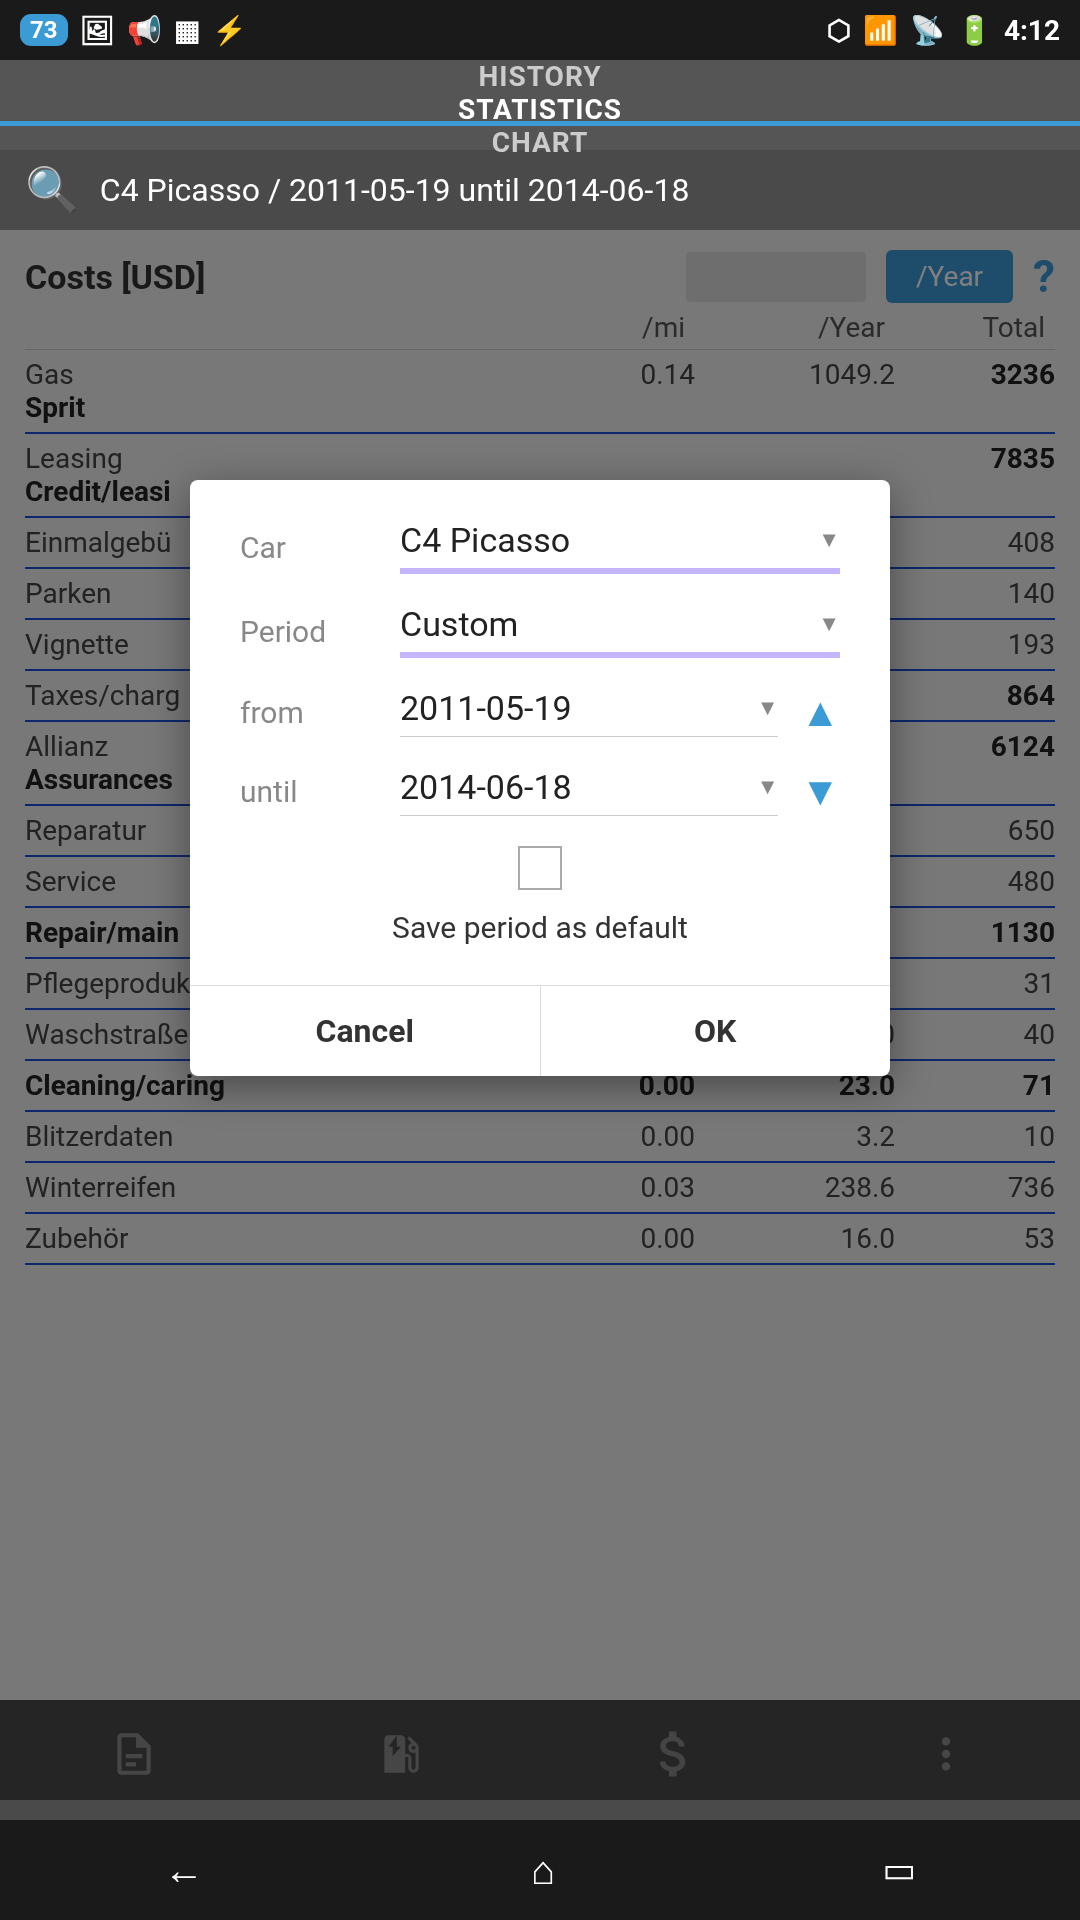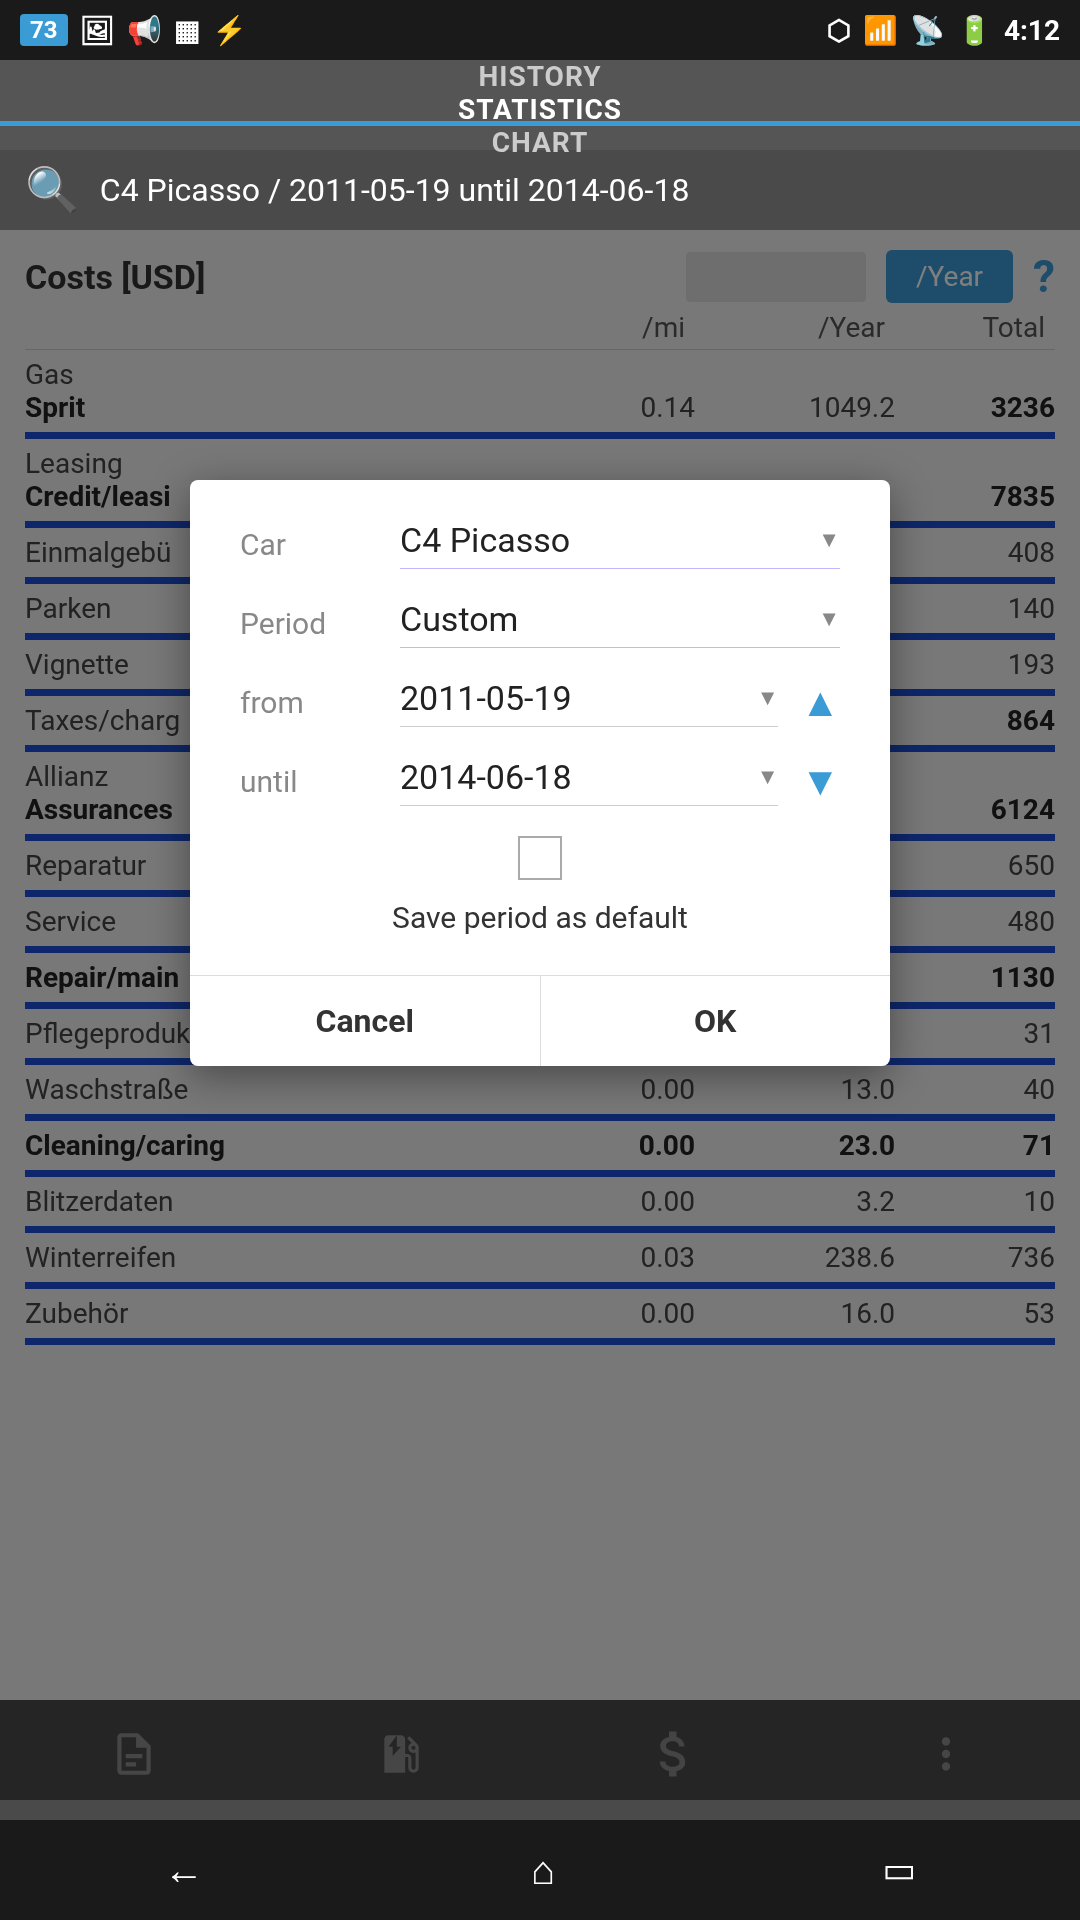--- a/index.html
+++ b/index.html
@@ -34,21 +34,21 @@
       display: flex;
       align-items: center;
       gap: 12px;
     }
     .status-notif {
       background: #3a9bd5;
       color: white;
       font-size: 24px;
       font-weight: bold;
       padding: 2px 10px;
-      border-radius: 4px;
+      border-radius: 11px;
     }
 
     
     .nav-tabs {
       width: 100%;
       background: #555555;
       display: flex;
       height: 90px;
       flex-direction: column;
     }
@@ -141,23 +141,23 @@
       font-size: 28px;
       text-align: right;
     }
     .col-mi { width: 180px; }
     .col-year { width: 200px; }
     .col-total { width: 160px; }
 
     .table-row-item {
       display: flex;
       justify-content: space-between;
-      align-items: flex-end;
+      align-items: flex-start;
       padding: 8px 0;
-      border-bottom: 7px solid #1d4ed8;
+      border-bottom: 2px solid #1d4ed8;
     }
     .row-label {
       flex: 1;
     }
     .row-name {
       color: #444;
       font-size: 28px;
     }
     .row-subname {
       color: #222;
@@ -213,21 +213,21 @@
       color: #888;
       font-size: 30px;
       width: 160px;
       flex-shrink: 0;
     }
     .dialog-field {
       flex: 1;
       display: flex;
       align-items: center;
       justify-content: space-between;
-      border-bottom: 1px solid #c4b5fd;
+      border-bottom: 6px solid #c4b5fd;
       padding-bottom: 8px;
       position: relative;
     }
     .dialog-value {
       color: #222;
       font-size: 34px;
     }
     .dialog-arrow {
       color: #888;
       font-size: 22px;

